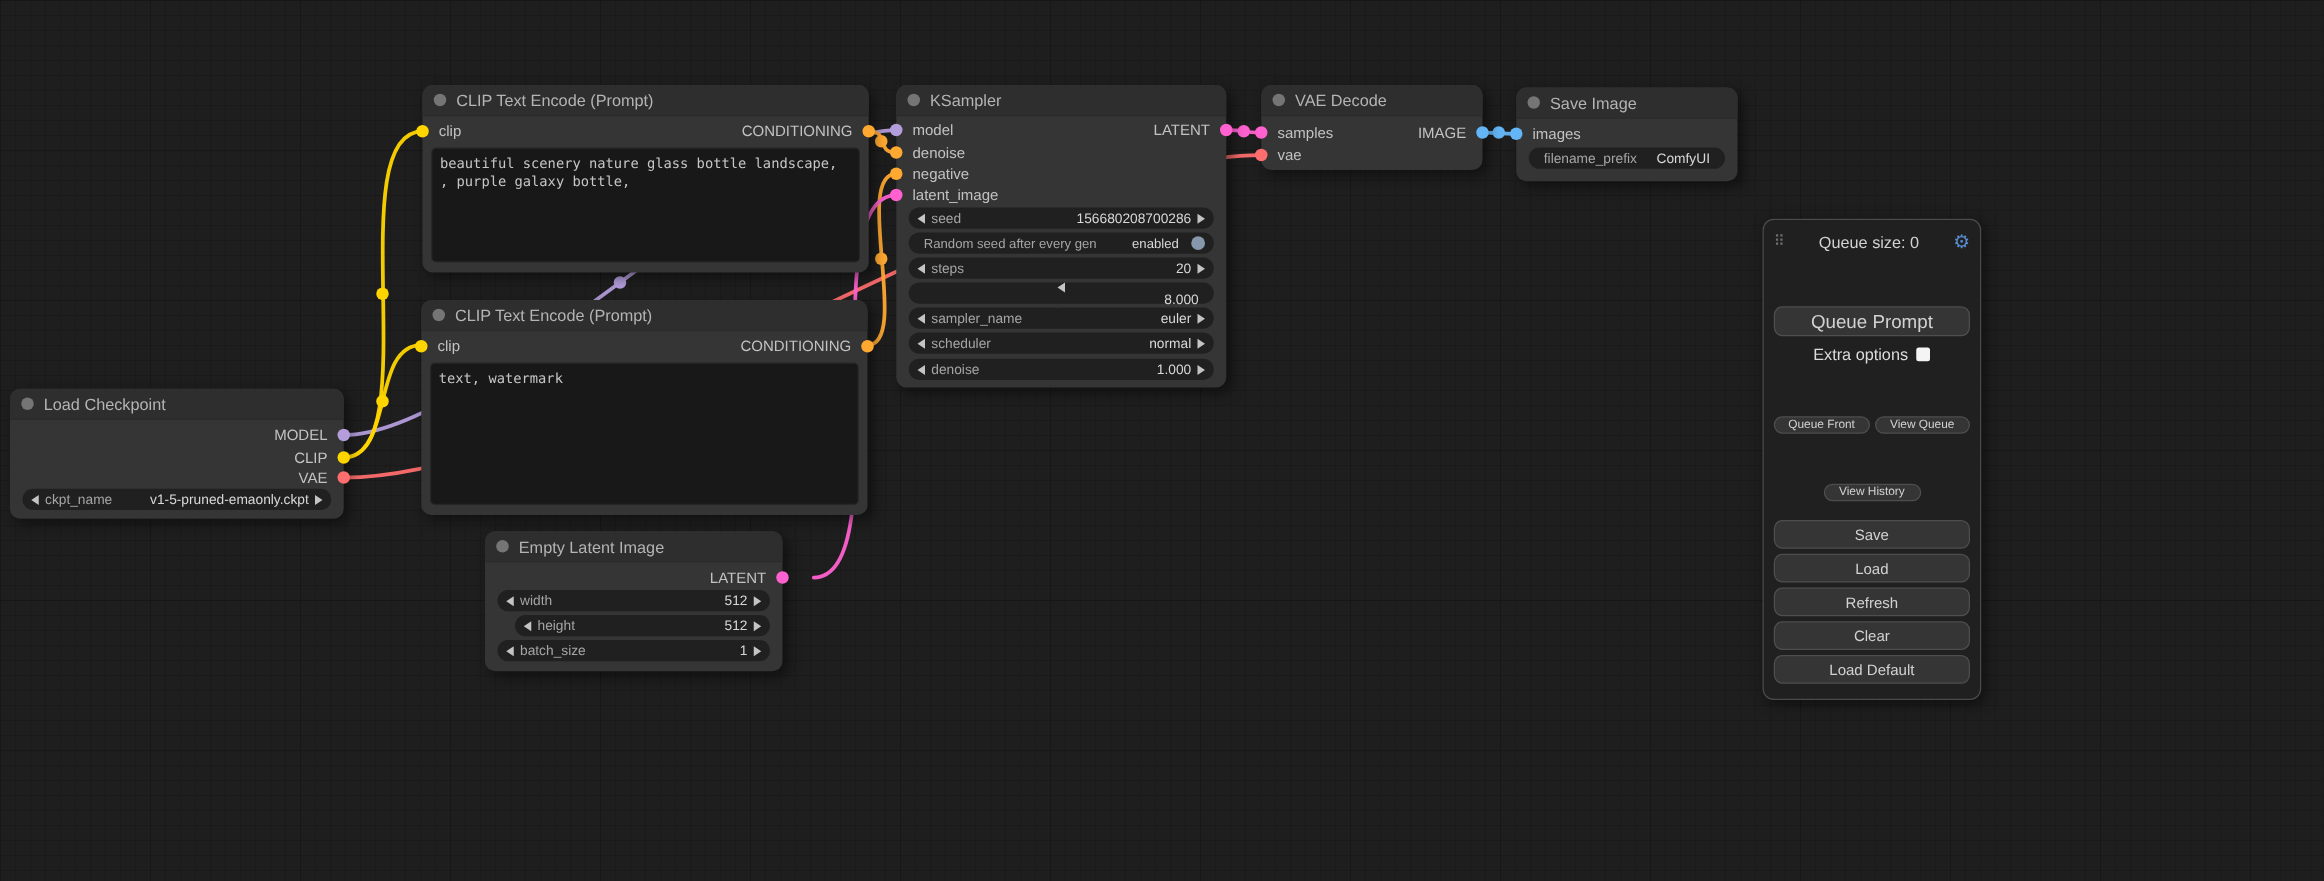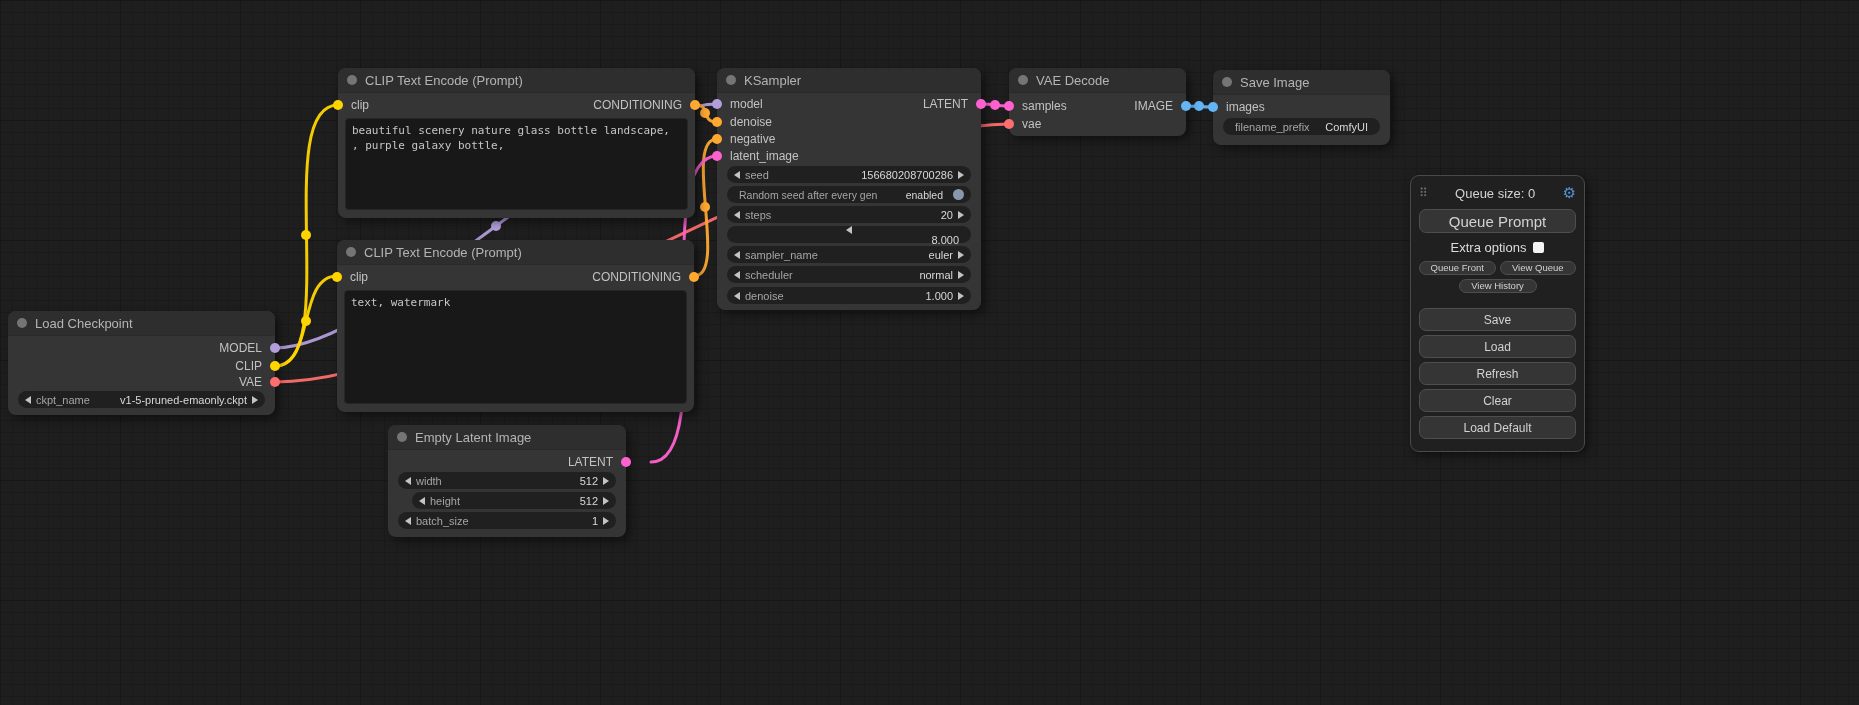--- a/index.html
+++ b/index.html
@@ -30,21 +30,21 @@
   .w-value{margin-left:auto;color:#d8d8d8;margin-right:5px;}
   .arr-l{width:0;height:0;border-top:4px solid transparent;border-bottom:4px solid transparent;border-right:6px solid #c4c4c4;flex:none;}
   .arr-r{width:0;height:0;border-top:4px solid transparent;border-bottom:4px solid transparent;border-left:6px solid #c4c4c4;flex:none;}
   .toggle-knob{width:11px;height:11px;border-radius:50%;background:#8798ad;margin-left:5px;flex:none;}
   .widget.tight{font-size:10.5px;}
   .node textarea{position:absolute;background:#181818;border:1px solid #262626;border-radius:4px;color:#c6c6c6;font-family:"DejaVu Sans Mono",monospace;font-size:11px;line-height:1.4;padding:4px 6px;resize:none;outline:none;}
   .menu{position:absolute;z-index:3;background:#202020;border:1px solid #4a4a4a;border-radius:9px;padding:6px 8px 12px;box-shadow:3px 3px 10px rgba(0,0,0,.5);display:flex;flex-direction:column;}
   .menu-header{display:flex;align-items:center;justify-content:space-between;color:#d2d2d2;font-size:13px;margin:2px 0 7px;}
   .drag-handle{color:#6f6f6f;font-size:12px;cursor:grab;}
   .gear{font-size:15px;cursor:pointer;}
-  .btn{background:#353535;border:1px solid #4e4e4e;border-radius:7px;color:#d2d2d2;font-family:inherit;cursor:pointer;}
+  .btn{background:#353535;border:1px solid #4e4e4e;border-radius:7px;color:#d2d2d2;font-family:inherit;cursor:pointer;margin-top:36px;}
   .btn.big{height:24px;font-size:15px;width:100%;}
   .btn.med{height:23px;font-size:12px;width:100%;margin-top:4px;}
   .btn.small{height:14px;font-size:9.5px;border-radius:8px;padding:0 6px;line-height:1;}
   .extra-row{display:flex;align-items:center;justify-content:center;gap:7px;color:#dcdcdc;font-size:13px;margin:7px 0 6px;}
   .checkbox{width:11px;height:11px;background:#f4f4f4;border-radius:2px;display:inline-block;cursor:pointer;}
   .small-row{display:flex;gap:4px;margin-bottom:4px;}
   .small-row .btn{flex:1;}
   .small-row.center{justify-content:center;margin-bottom:11px;}
   .small-row.center .btn{flex:0 0 auto;width:78px;}
 </style>

